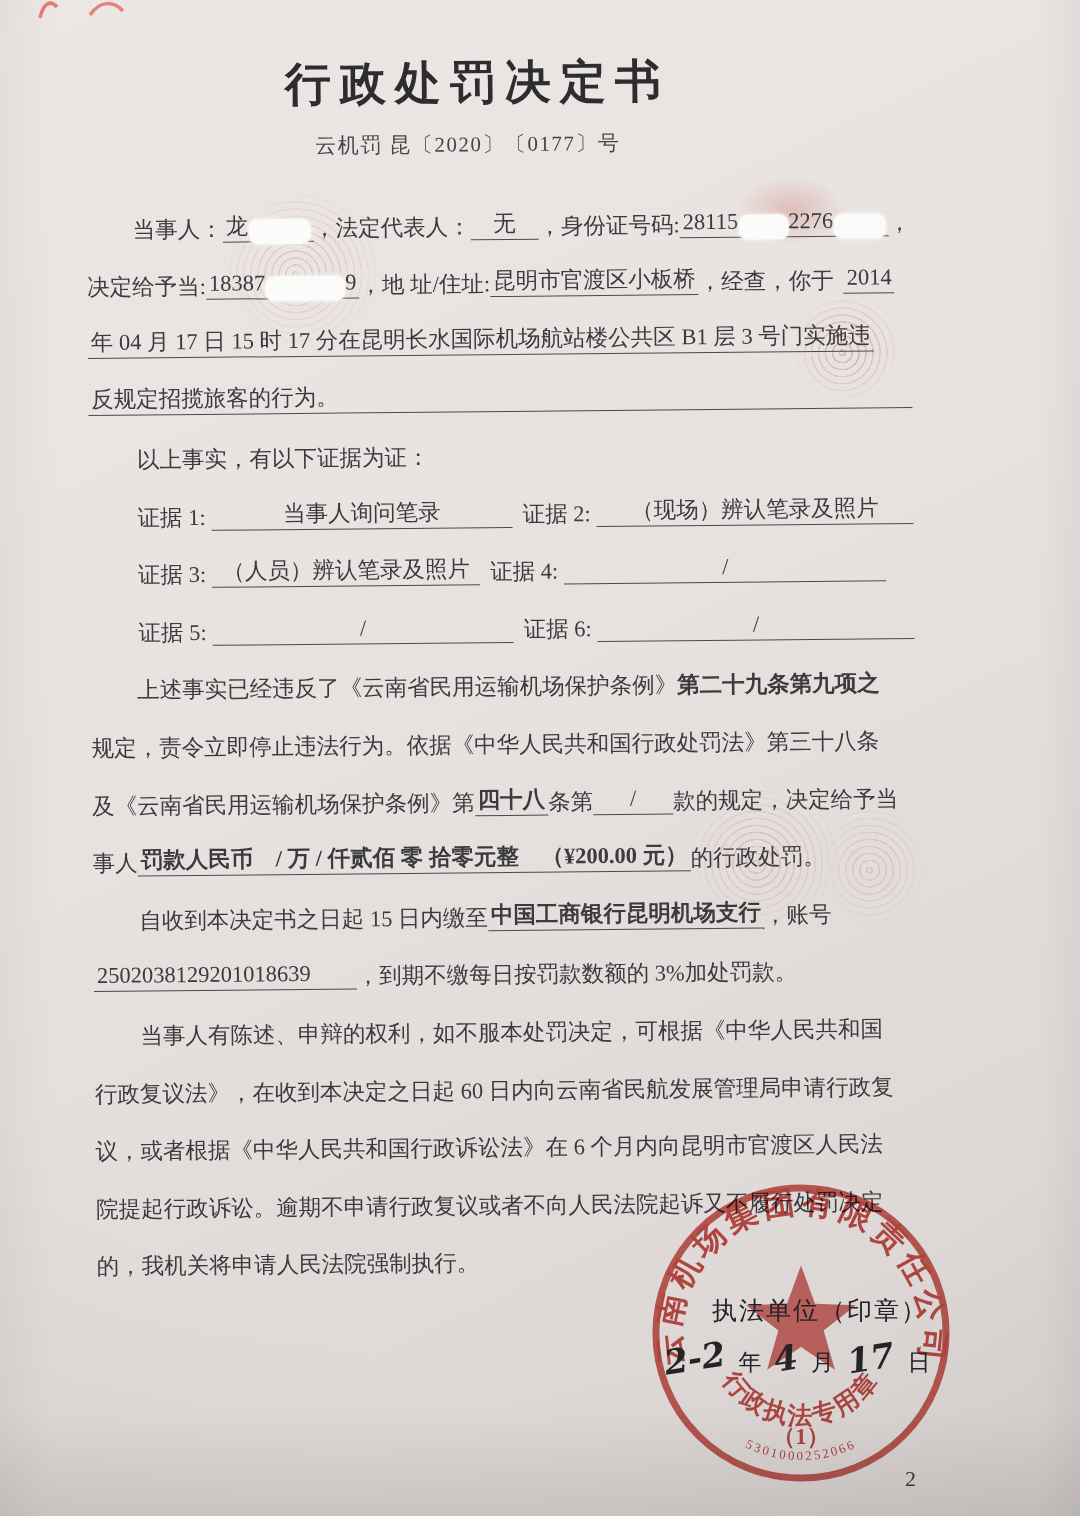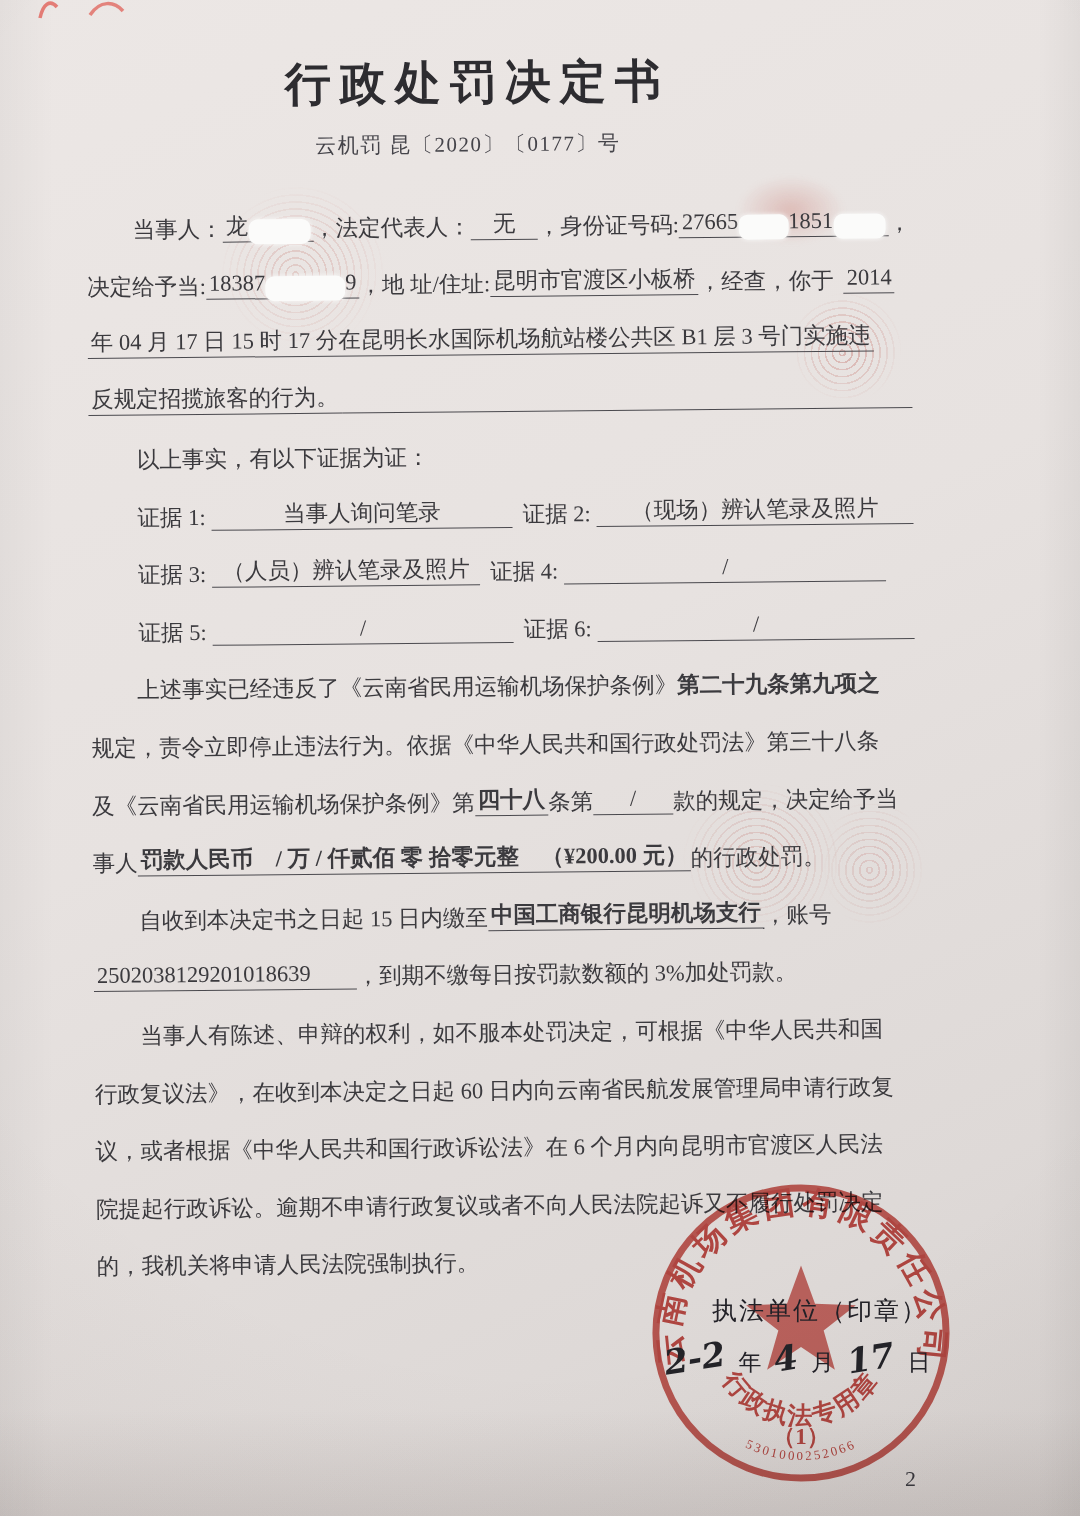--- a/index.html
+++ b/index.html
@@ -88,21 +88,21 @@
     <div class="docno">云机罚 昆〔2020〕〔0177〕号</div>
 
     <div class="body">
 
       <div class="line ind">
         <span>当事人：</span>
         <span class="u"><span>龙</span><span class="redact rw62"></span></span>
         <span>，法定代表人：</span>
         <span class="u c w70">无</span>
         <span>，身份证号码:</span>
-        <span class="u"><span>27665</span><span class="redact rw50"></span><span>1851</span><span class="redact rw52"></span></span>
+        <span class="u"><span>28115</span><span class="redact rw50"></span><span>2276</span><span class="redact rw52"></span></span>
         <span>，</span>
       </div>
 
       <div class="line">
         <span>决定给予当:</span>
         <span class="u"><span>18387</span><span class="redact rw80"></span><span>9</span></span>
         <span>，地 址/住址:</span>
         <span class="u">昆明市官渡区小板桥</span>
         <span>，经查，你于</span>
         <span class="u ml">2014</span>

